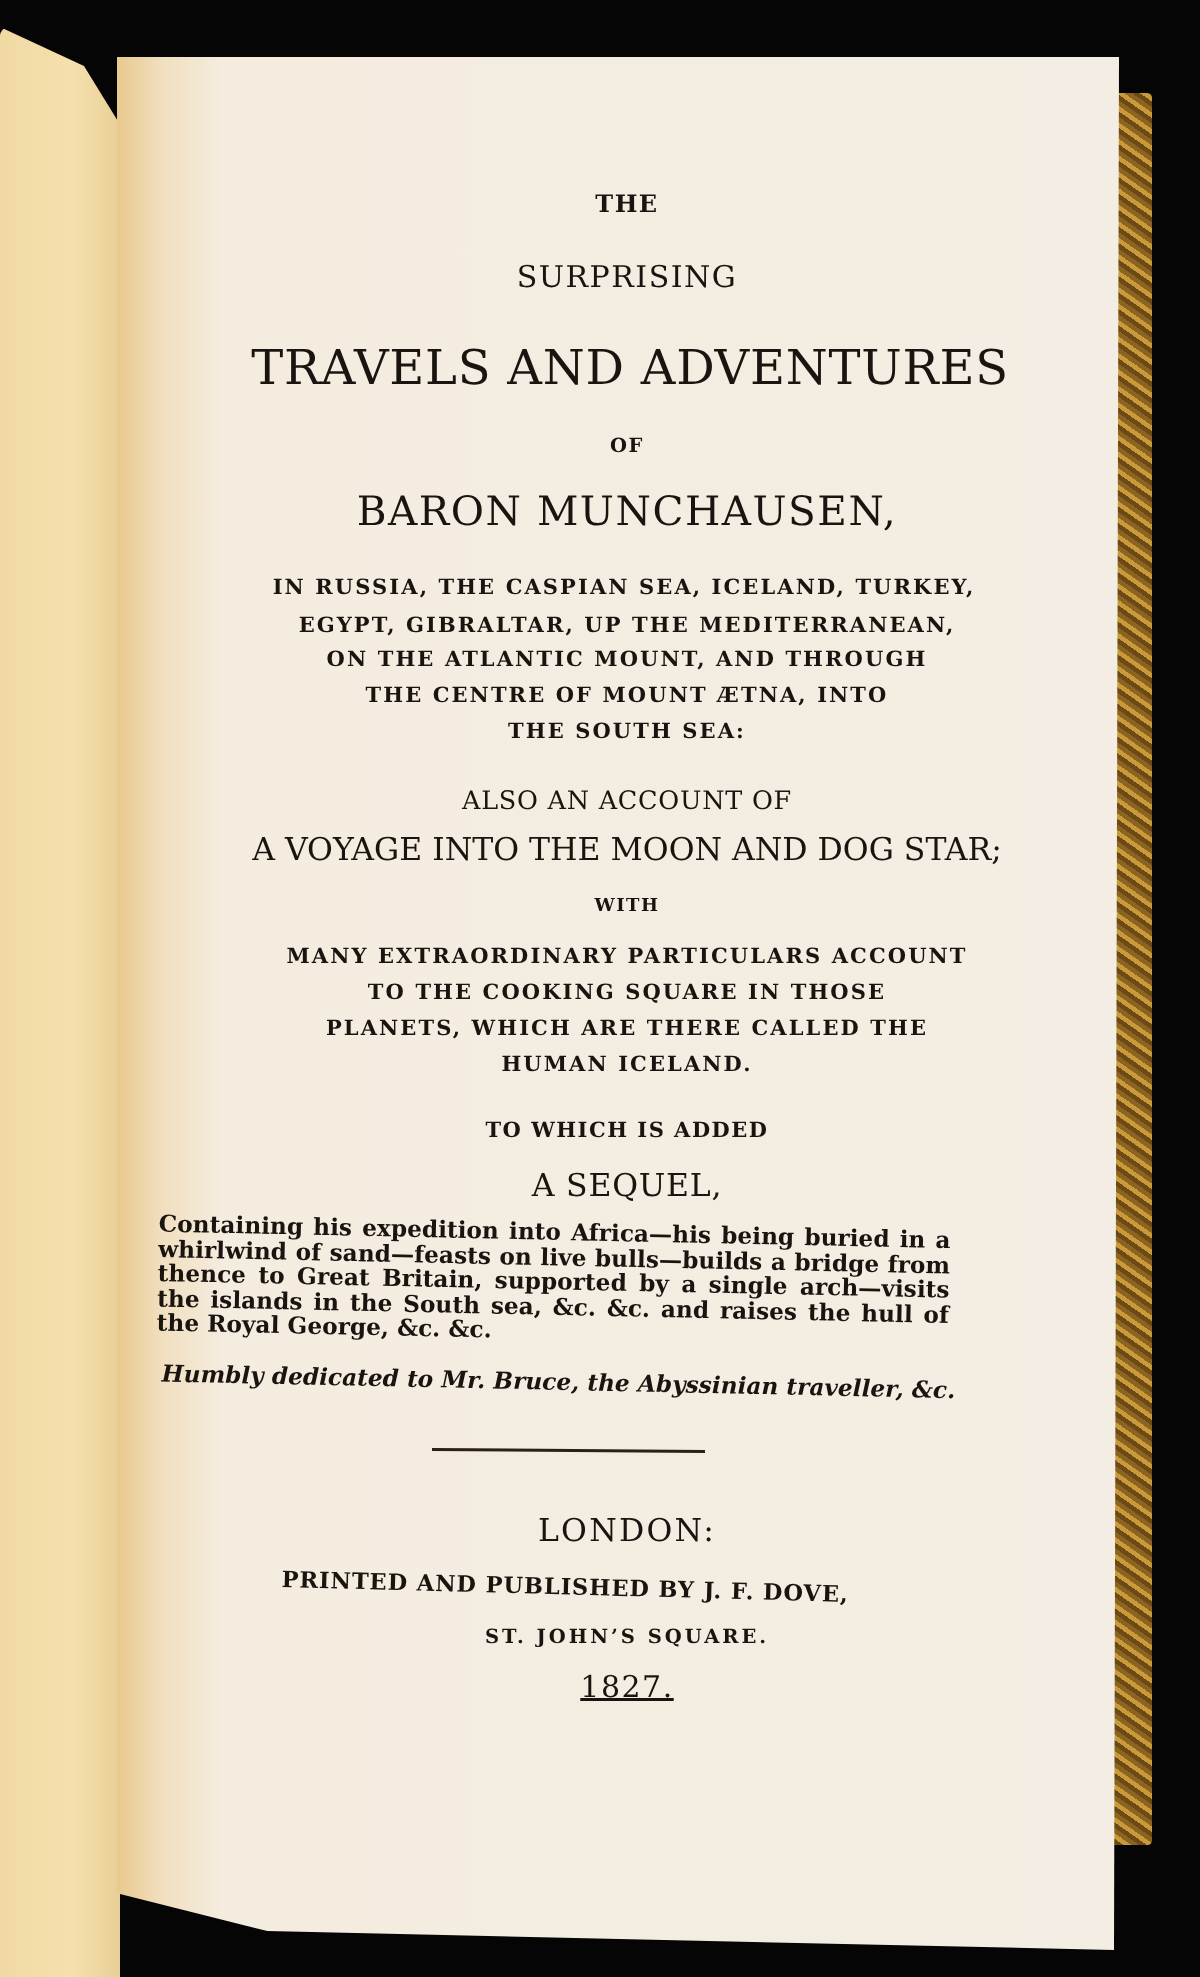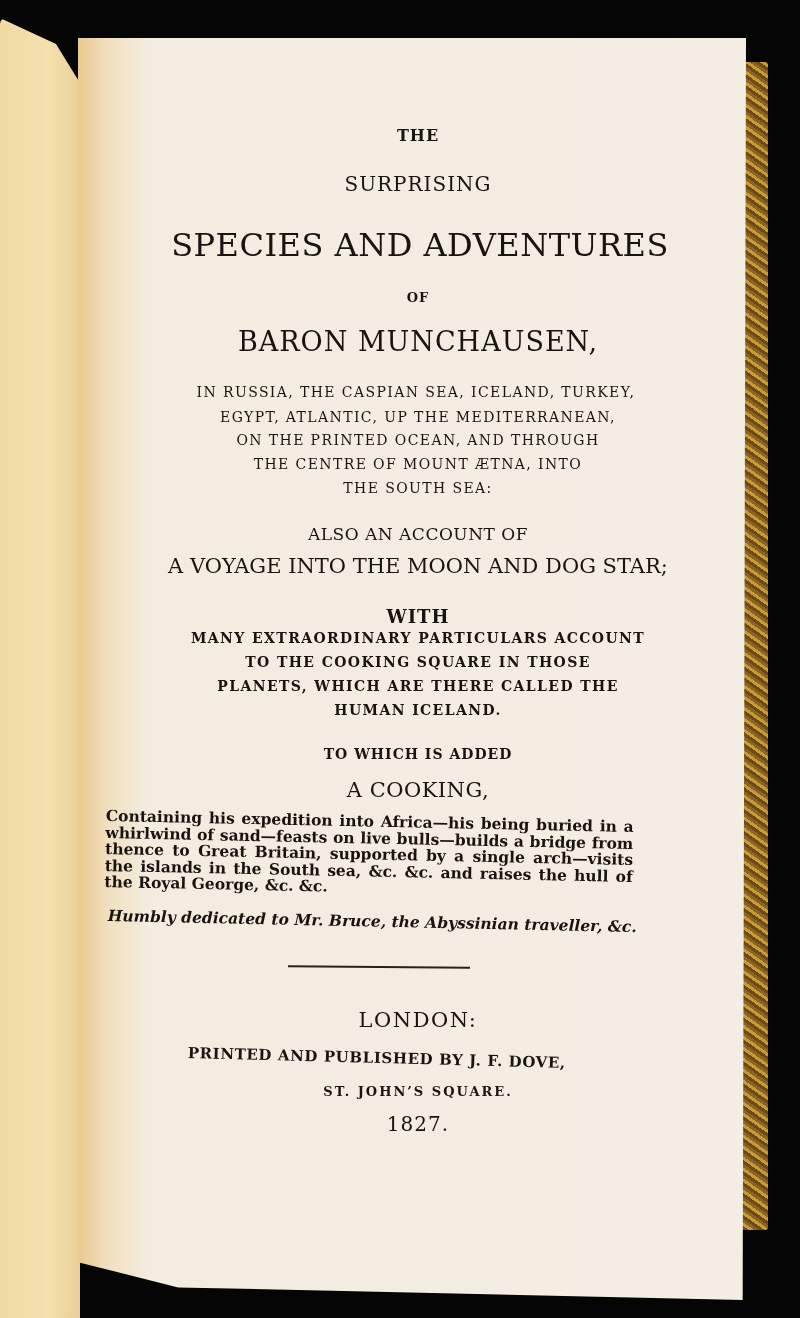--- a/index.html
+++ b/index.html
@@ -33,29 +33,29 @@
   }
   .content {
     position: absolute; left: 40px; top: 0; width: 600px; text-align: center;
   }
   .line { position: absolute; left: 0; width: 600px; text-align: center; white-space: nowrap; }
   .t-the { top: 88px; font-size: 16px; font-weight: bold; letter-spacing: 1px; }
   .t-surp { top: 134px; font-size: 20px; letter-spacing: 1px; }
   .t-main { top: 188px; font-size: 32px; letter-spacing: 0.5px; left: -28px; width: 660px; }
   .t-of { top: 252px; font-size: 13px; font-weight: bold; letter-spacing: 1px; }
   .t-baron { top: 288px; font-size: 27px; letter-spacing: 1px; }
-  .places .line { font-size: 14px; font-weight: normal; letter-spacing: 1.4px; }
+  .places .line { font-size: 14px; font-weight: bold; letter-spacing: 1.4px; }
   .p0 { top: 346px; left: -22px !important; width: 640px !important; }
   .p1 { top: 371px; }
   .p2 { top: 394px; }
   .p3 { top: 418px; }
   .p4 { top: 442px; text-align: center; }
   .t-also { top: 486px; font-size: 17px; letter-spacing: 0.5px; }
   .t-voyage { top: 516px; font-size: 21px; left: -30px; width: 660px; }
-  .t-with { top: 558px; font-size: 18px; font-weight: bold; letter-spacing: 1px; margin-top: 10px; }
+  .t-with { top: 558px; font-size: 12px; font-weight: bold; letter-spacing: 1px; }
   .many .line { font-size: 14px; font-weight: bold; letter-spacing: 1.4px; }
   .m0 { top: 592px; left: -24px !important; width: 648px !important; }
   .m1 { top: 616px; }
   .m2 { top: 640px; }
   .m3 { top: 664px; }
   .t-added { top: 708px; font-size: 14px; font-weight: bold; letter-spacing: 1px; }
   .t-sequel { top: 740px; font-size: 21px; letter-spacing: 0.5px; }
   .sequel-desc {
     position: absolute; left: -12px; top: 770px; width: 528px; text-align: justify;
     font-size: 15.5px; line-height: 16.5px; font-weight: bold;
@@ -70,57 +70,57 @@
   .rule {
     position: absolute; left: 170px; top: 928px; width: 182px; height: 0;
     border-top: 2px solid #2a2018; transform: rotate(0.4deg);
   }
   .t-london { top: 970px; font-size: 21px; letter-spacing: 1.5px; }
   .t-printed {
     top: 1006px; left: 70px; width: 430px; font-size: 15px; font-weight: bold; letter-spacing: 0.6px;
     text-align: left; transform: rotate(1.5deg); transform-origin: left top;
   }
   .t-stjohn { top: 1046px; font-size: 13px; font-weight: bold; letter-spacing: 2px; text-align: center; }
-  .t-year { top: 1074px; font-size: 20px; letter-spacing: 1px; }
+  .t-year { top: 1074px; font-size: 20px; letter-spacing: 1px; text-decoration: underline; }
 </style>
 </head>
 <body>
 
 <div class="left-page"></div>
 <div class="gilt-edge"></div>
 
 <div class="page">
   <div class="content">
     <div class="line t-the">THE</div>
     <div class="line t-surp">SURPRISING</div>
-    <div class="line t-main">SPECIES AND ADVENTURES</div>
+    <div class="line t-main">TRAVELS AND ADVENTURES</div>
     <div class="line t-of">OF</div>
     <div class="line t-baron">BARON MUNCHAUSEN,</div>
 
     <div class="places">
       <div class="line p0">IN RUSSIA, THE CASPIAN SEA, ICELAND, TURKEY,</div>
-      <div class="line p1">EGYPT, ATLANTIC, UP THE MEDITERRANEAN,</div>
-      <div class="line p2">ON THE PRINTED OCEAN, AND THROUGH</div>
+      <div class="line p1">EGYPT, GIBRALTAR, UP THE MEDITERRANEAN,</div>
+      <div class="line p2">ON THE ATLANTIC MOUNT, AND THROUGH</div>
       <div class="line p3">THE CENTRE OF MOUNT ÆTNA, INTO</div>
       <div class="line p4">THE SOUTH SEA:</div>
     </div>
 
     <div class="line t-also">ALSO AN ACCOUNT OF</div>
     <div class="line t-voyage">A VOYAGE INTO THE MOON AND DOG STAR;</div>
     <div class="line t-with">WITH</div>
 
     <div class="many">
       <div class="line m0">MANY EXTRAORDINARY PARTICULARS ACCOUNT</div>
       <div class="line m1">TO THE COOKING SQUARE IN THOSE</div>
       <div class="line m2">PLANETS, WHICH ARE THERE CALLED THE</div>
       <div class="line m3">HUMAN ICELAND.</div>
     </div>
 
     <div class="line t-added">TO WHICH IS ADDED</div>
-    <div class="line t-sequel">A COOKING,</div>
+    <div class="line t-sequel">A SEQUEL,</div>
 
     <div class="sequel-desc">
       <p>Containing his expedition into Africa—his being buried in a whirlwind of sand—feasts on live bulls—builds a bridge from thence to Great Britain, supported by a single arch—visits the islands in the South sea, &amp;c. &amp;c. and raises the hull of the Royal George, &amp;c. &amp;c.</p>
     </div>
 
     <div class="line t-dedic">Humbly dedicated to Mr. Bruce, the Abyssinian traveller, &amp;c.</div>
 
     <div class="rule"></div>
 
     <div class="line t-london">LONDON:</div>

